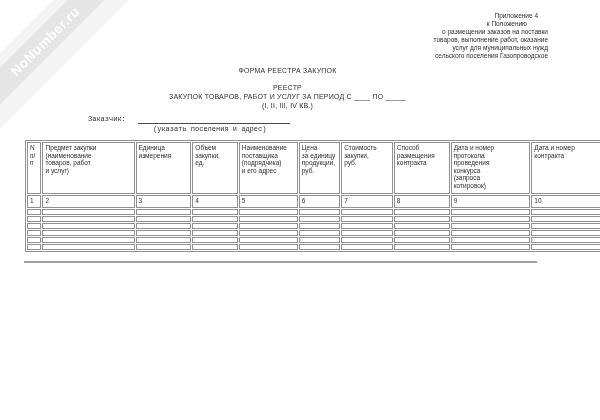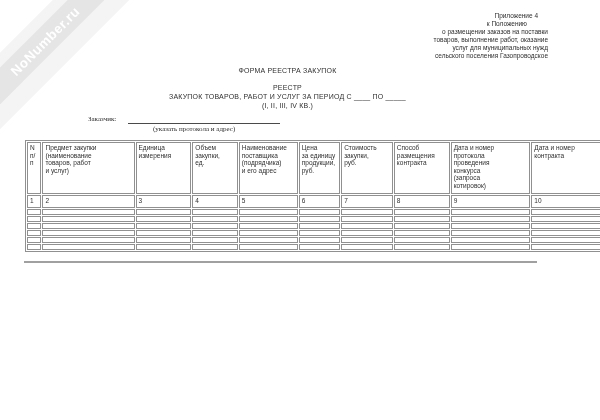--- a/index.html
+++ b/index.html
@@ -37,21 +37,21 @@
     position:absolute;top:67px;left:0;width:575px;text-align:center;
     font-size:7px;letter-spacing:.2px;
   }
   .registry-block{
     position:absolute;top:83px;left:0;width:575px;text-align:center;
     font-size:7px;line-height:9.2px;letter-spacing:.2px;
   }
   
   .customer{
     position:absolute;left:88px;top:115px;
-    font-family:Liberation Serif, serif;
+    font-family:Liberation Mono, monospace;
     font-size:7px;line-height:9px;
   }
   .customer-row{display:flex;align-items:flex-end;}
   .customer-line{
     display:inline-block;width:152px;height:8px;margin-left:12px;
     border-bottom:1px solid #4a4a4a;
   }
   .customer-value{font-size:7px;}
   .customer-hint{margin-left:65px;margin-top:1px;}
   
@@ -100,21 +100,21 @@
     <div>РЕЕСТР</div>
     <div>ЗАКУПОК ТОВАРОВ, РАБОТ И УСЛУГ ЗА ПЕРИОД С ____ ПО _____</div>
     <div>(I, II, III, IV КВ.)</div>
   </div>
 
   <div class="customer">
     <div class="customer-row">
       <span>Заказчик:</span>
       <span class="customer-line"><span class="customer-value"></span></span>
     </div>
-    <div class="customer-hint">(указать протокола и адрес)</div>
+    <div class="customer-hint">(указать поселения и адрес)</div>
   </div>
 
   <table class="reg-table">
     <colgroup>
       <col style="width:14px">
         <col style="width:89px">
         <col style="width:54px">
       <col style="width:44px">
         <col style="width:57px">
         <col style="width:40px">

